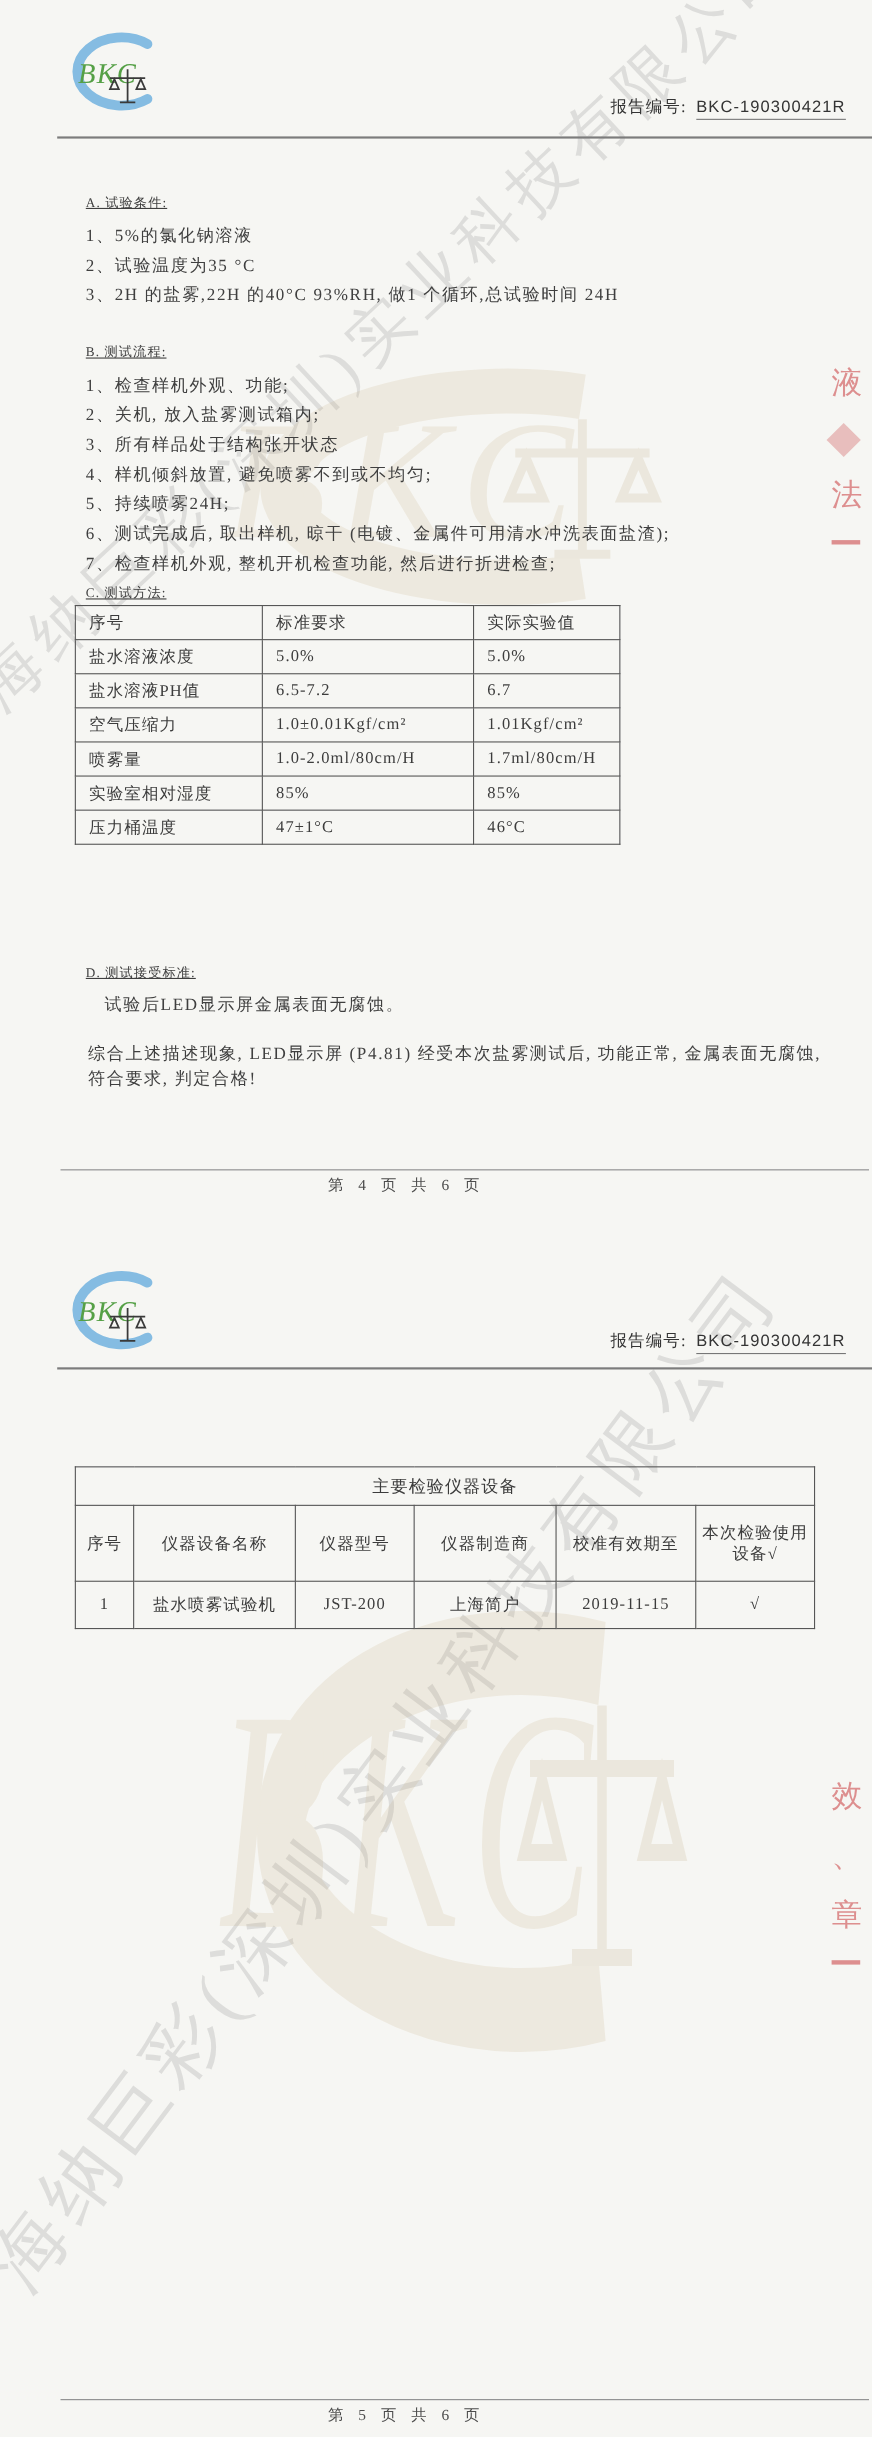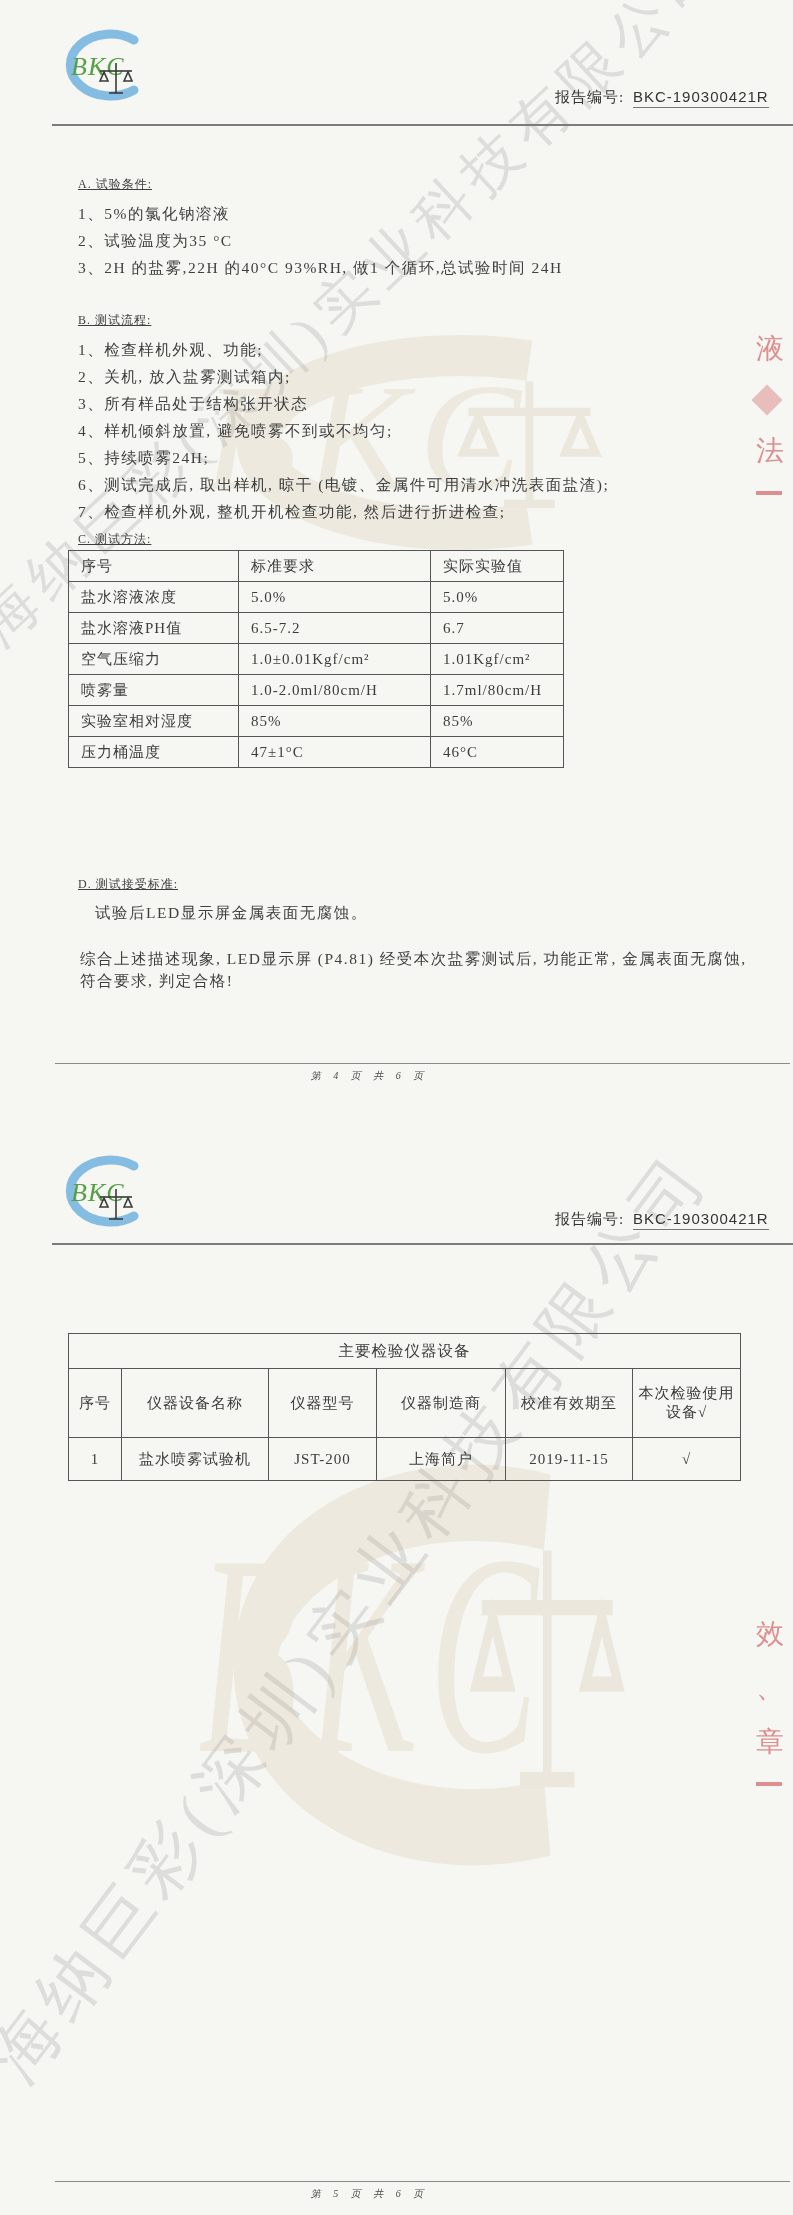--- a/index.html
+++ b/index.html
@@ -35,21 +35,21 @@
   .ctable{position:absolute;left:68px;top:550px;}
   .ctable td,.ctable th{height:30px;text-align:left;padding:0 4px 0 12px;letter-spacing:1px;}
   .etable{position:absolute;left:68px;top:218px;}
   .etable td,.etable th{text-align:center;padding:2px 3px;letter-spacing:1px;margin-left:16px;}
   .etable .t-title{height:30px;font-size:15.5px;}
   .etable .hrow th{height:64px;}
   .etable .drow td{height:38px;}
 
   
   .foot-rule{position:absolute;left:55px;width:735px;height:1px;background:#8a8a8a;}
-  .foot-text{position:absolute;left:0;width:739px;text-align:center;font-size:10px;letter-spacing:5px;color:#4c4c4c;font-style:italic;}
+  .foot-text{position:absolute;left:0;width:739px;text-align:center;font-size:14px;letter-spacing:5px;color:#4c4c4c;}
   #page4 .foot-rule{top:1063px;} #page4 .foot-text{top:1069px;}
   #page5 .foot-rule{top:1066px;} #page5 .foot-text{top:1072px;}
 
   
   .wm-text{position:absolute;white-space:nowrap;color:rgba(125,125,125,0.20);
     font-size:58px;letter-spacing:9px;transform-origin:0 50%;z-index:0;pointer-events:none;}
   #page4 .wm-text{left:-12px;top:595px;transform:rotate(-43deg);}
   #page5 .wm-text{left:6px;top:912px;transform:rotate(-53deg);font-size:68px;}
   .ghost{position:absolute;opacity:0.16;z-index:0;pointer-events:none;}
   .ghost .g-c{stroke:#c2a97a;stroke-width:8;fill:none;}

